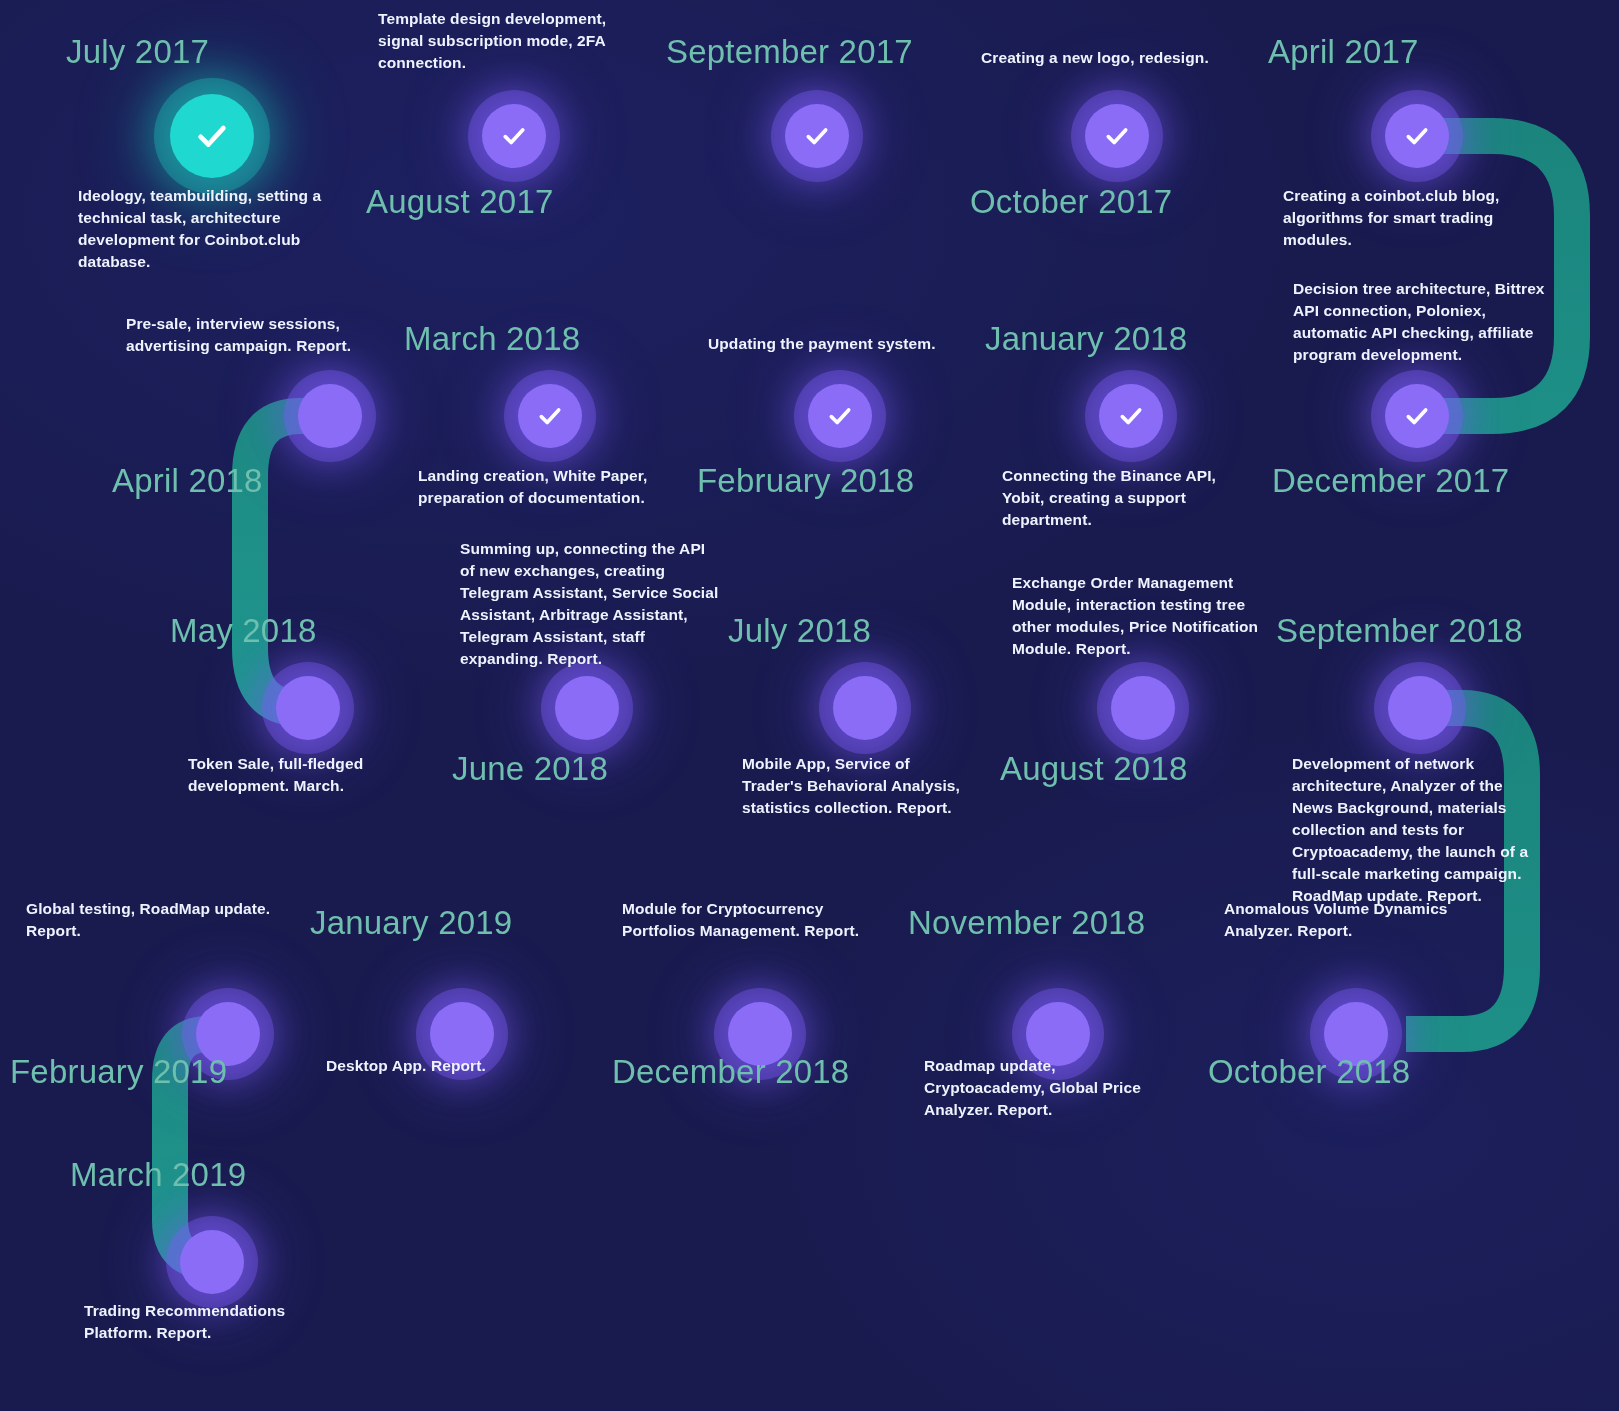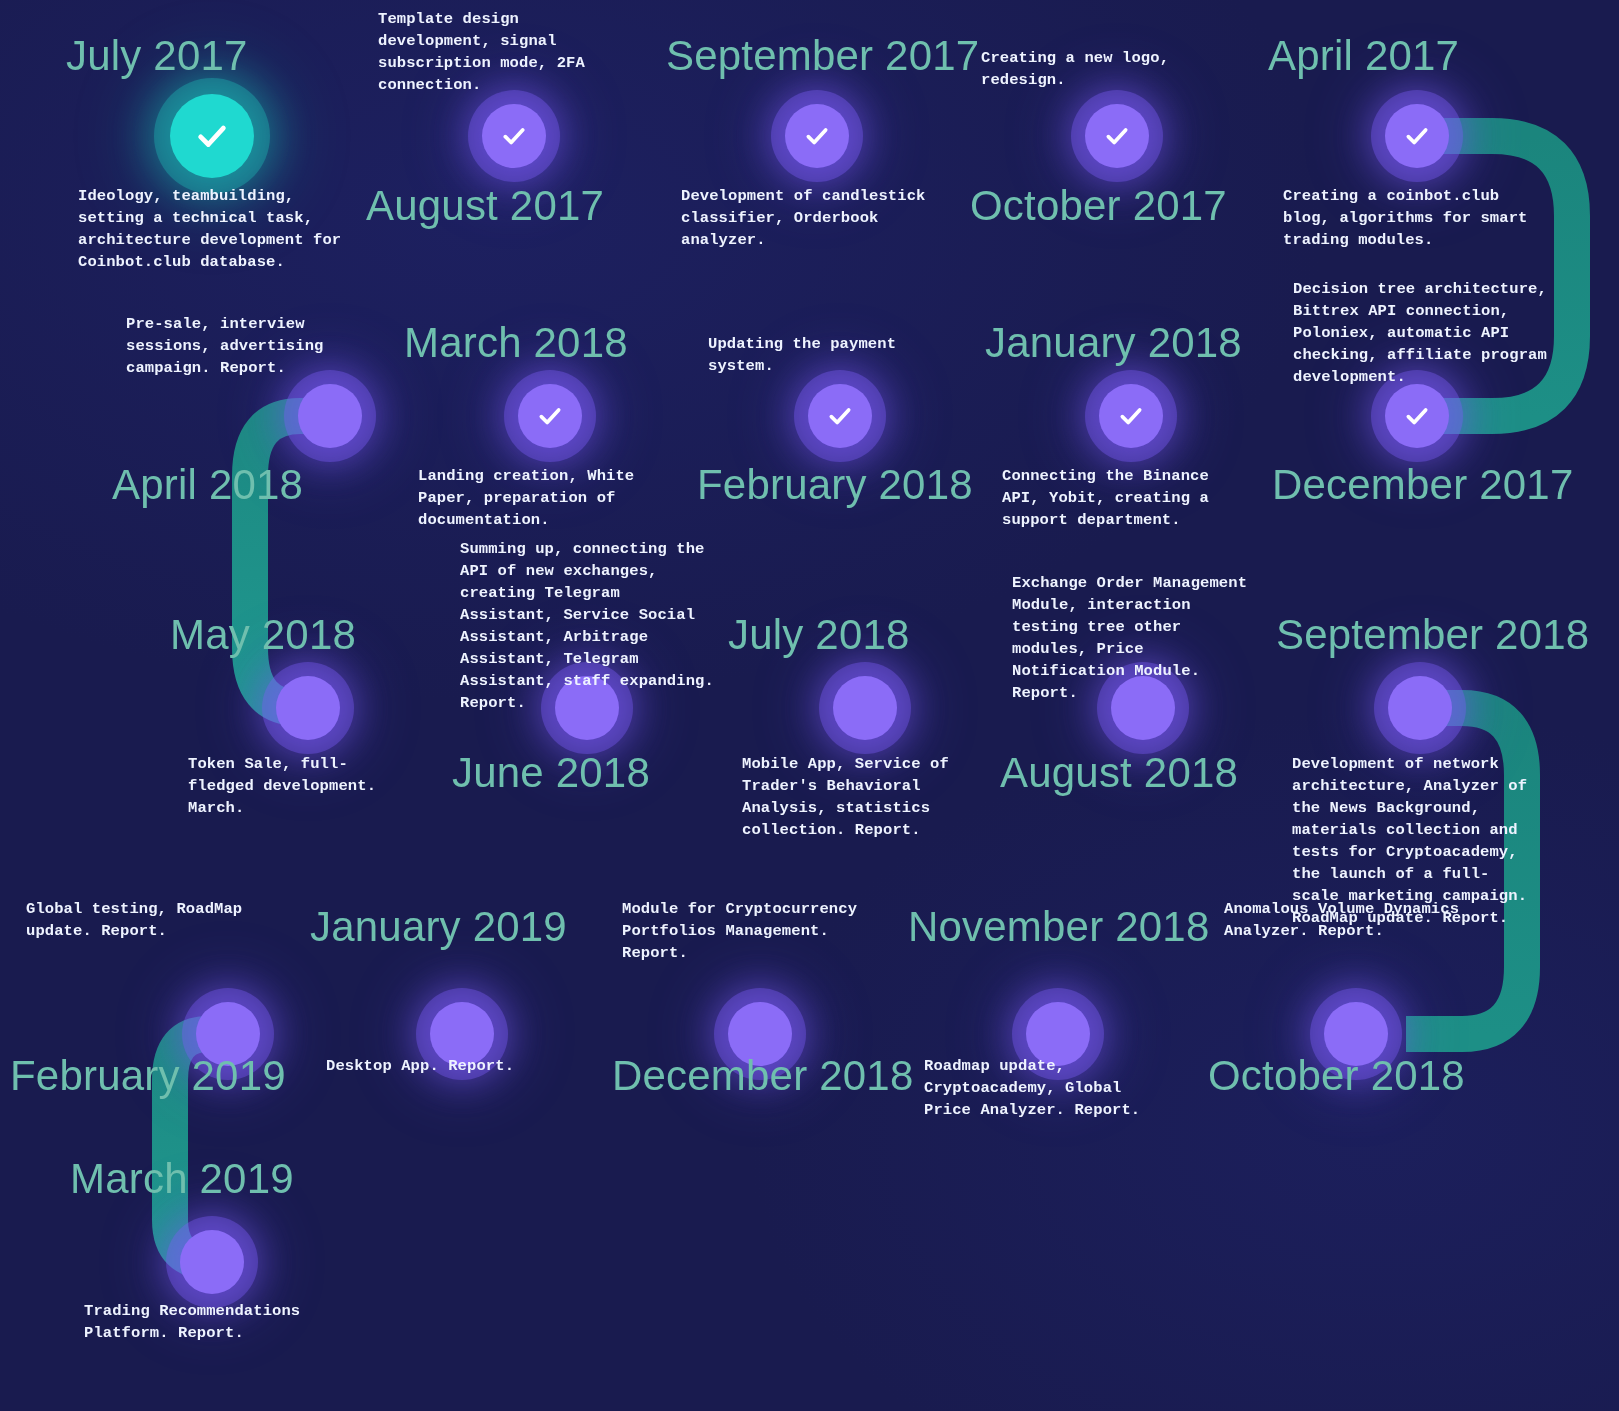--- a/index.html
+++ b/index.html
@@ -53,33 +53,32 @@
     position:relative;z-index:3;
     display:block;
   }
   .node.purple .check{width:26px;height:26px;}
   .node.teal  .check{width:34px;height:34px;}
   .node .check svg{display:block;width:100%;height:100%;}
   
   .month{
     position:absolute;
     color:#6fbfae;
-    font-size:42px;
+    font-size:33px;
     letter-spacing:.2px;
     white-space:nowrap;
     line-height:1;
   }
   .desc{
     position:absolute;
     color:#eef3ff;
     font-size:15.5px;
     font-weight:bold;
     line-height:1.42;
     letter-spacing:.1px;
-    font-family:Liberation Mono, monospace;
   }
 </style>
 </head>
 <body>
 
 <div id="stage">
 
   <svg class="track" viewBox="0 0 1619 1411" preserveAspectRatio="none">
     <defs>
       <linearGradient id="gRow1" x1="0" y1="0" x2="1" y2="0">
@@ -281,21 +280,20 @@
 
   <div class="month" style="left:1208px;top:1055px">October 2018</div>
   <div class="month" style="left:908px;top:906px">November 2018</div>
   <div class="month" style="left:612px;top:1055px">December 2018</div>
   <div class="month" style="left:310px;top:906px">January 2019</div>
   <div class="month" style="left:10px;top:1055px">February 2019</div>
   <div class="month" style="left:70px;top:1158px">March 2019</div>
 
   <div class="desc" style="left:78px;top:185px;width:270px">Ideology, teambuilding, setting a technical task, architecture development for Coinbot.club database.</div>
   <div class="desc" style="left:378px;top:8px;width:255px">Template design development, signal subscription mode, 2FA connection.</div>
-  <div class="desc" style="left:681px;top:185px;width:245px">Development of candlestick classifier, Orderbook analyzer.</div>
   <div class="desc" style="left:981px;top:47px;width:270px">Creating a new logo, redesign.</div>
   <div class="desc" style="left:1283px;top:185px;width:250px">Creating a coinbot.club blog, algorithms for smart trading modules.</div>
 
   <div class="desc" style="left:1002px;top:465px;width:250px">Connecting the Binance API, Yobit, creating a support department.</div>
   <div class="desc" style="left:1293px;top:278px;width:268px">Decision tree architecture, Bittrex API connection, Poloniex, automatic API checking, affiliate program development.</div>
   <div class="desc" style="left:708px;top:333px;width:260px">Updating the payment system.</div>
   <div class="desc" style="left:418px;top:465px;width:250px">Landing creation, White Paper, preparation of documentation.</div>
   <div class="desc" style="left:126px;top:313px;width:250px">Pre-sale, interview sessions, advertising campaign. Report.</div>
 
   <div class="desc" style="left:188px;top:753px;width:190px">Token Sale, full-fledged development. March.</div>

